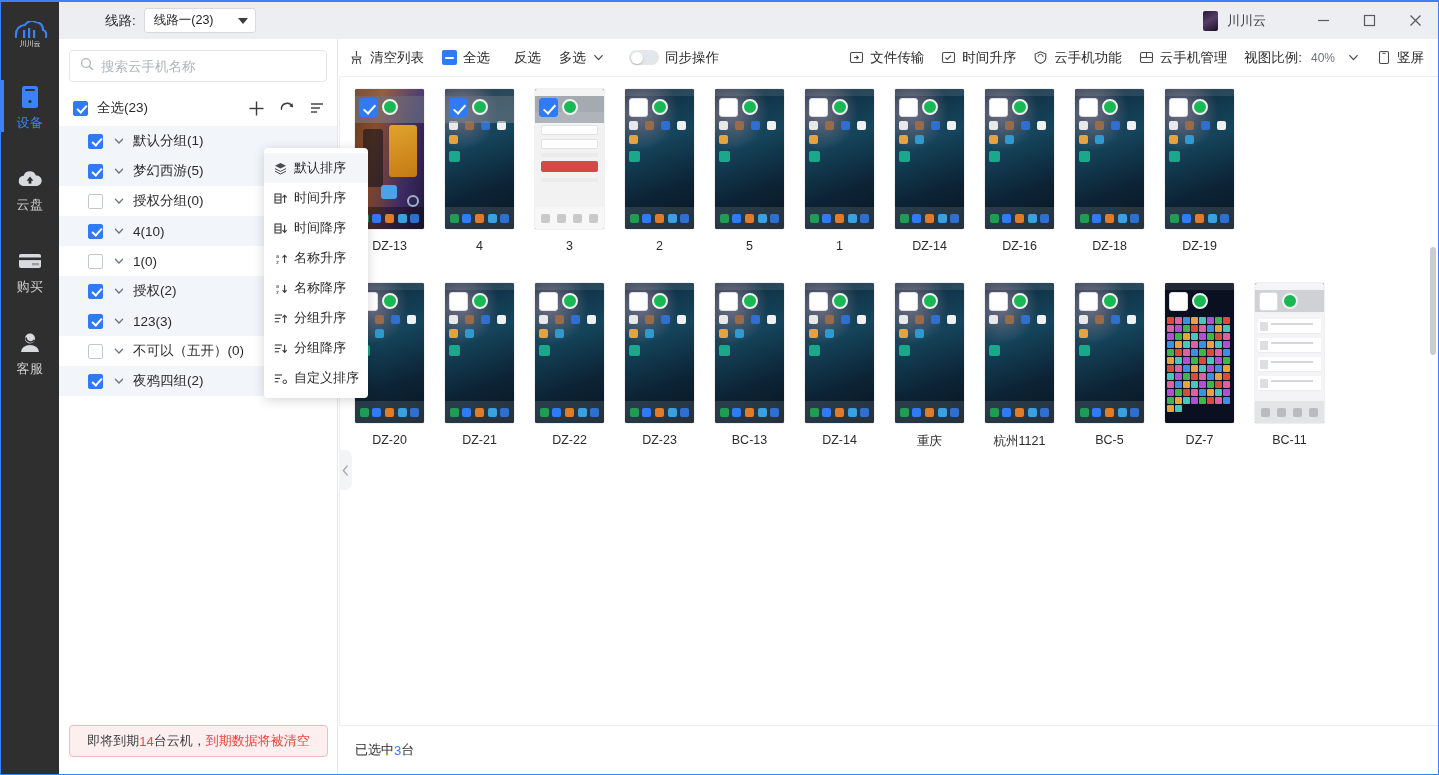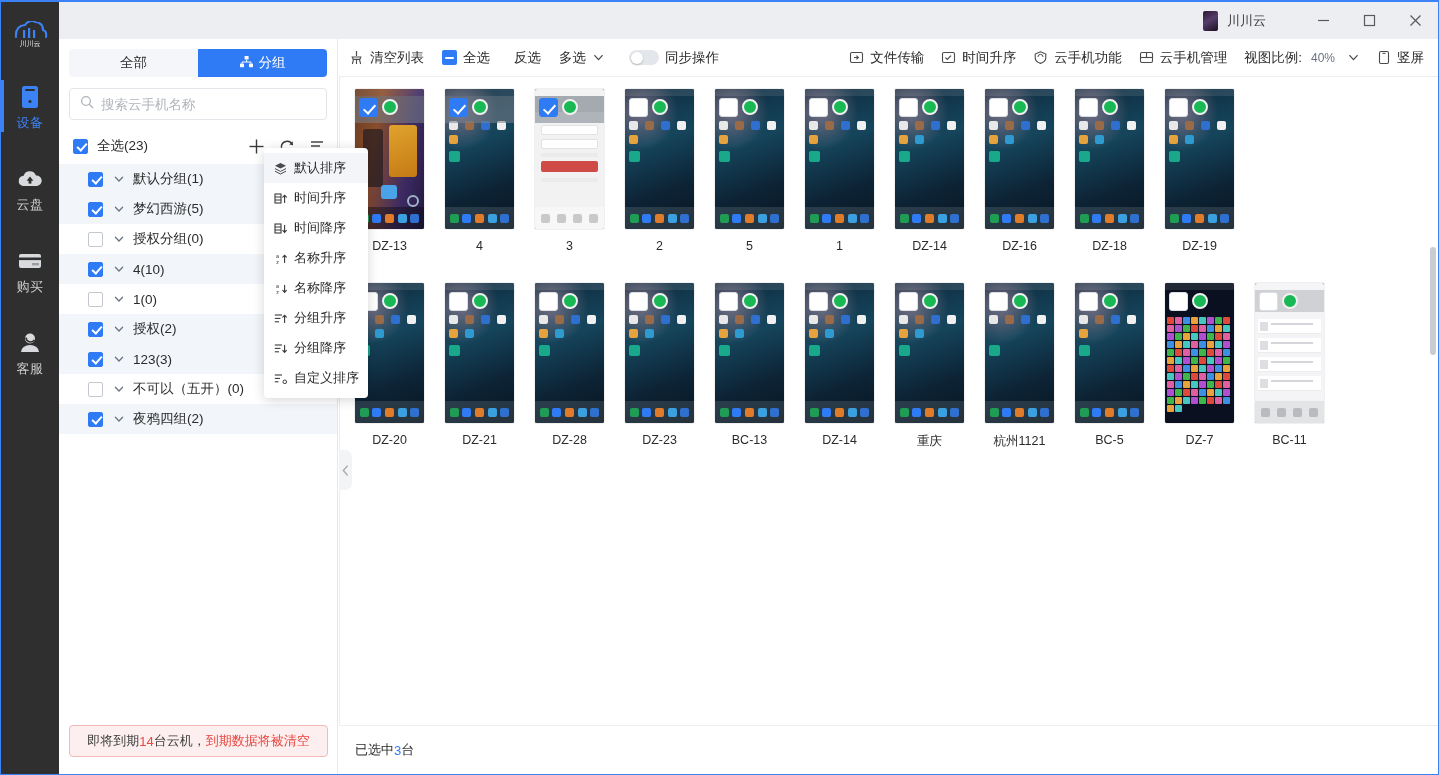--- a/index.html
+++ b/index.html
@@ -275,20 +275,27 @@
             <circle cx="13" cy="6.5" r="5" fill="#d9dadd"></circle>
             <path d="M4 20 a9 7 0 0 1 18 0 z" fill="#d9dadd"></path>
             <path d="M9 5.5 a4.6 4.6 0 0 0 8.4 2.4" fill="none" stroke="#2f2f2f" stroke-width="1.6"></path>
           </svg>
       </span>
       <span class="lbl">客服</span>
     </div>
   </div>
 
   <div class="titlebar">
+    <div class="route-wrap">
+      <span class="route-label">线路:</span>
+      <div class="route-select">
+        <span>线路一(23)</span>
+        <span class="caret-down"></span>
+      </div>
+    </div>
     <div class="title-right">
       <div class="acct">
         <span class="acct-avatar"></span>
         <span class="acct-name">川川云</span>
       </div>
       <div class="win-btn">
         <svg width="13" height="13" viewBox="0 0 13 13">
             <line x1="1" y1="6.5" x2="12" y2="6.5" stroke="currentColor" stroke-width="1.2"></line>
           </svg>
       </div>
@@ -300,36 +307,20 @@
       <div class="win-btn close">
         <svg width="13" height="13" viewBox="0 0 13 13">
             <line x1="1.5" y1="1.5" x2="11.5" y2="11.5" stroke="currentColor" stroke-width="1.3"></line>
             <line x1="11.5" y1="1.5" x2="1.5" y2="11.5" stroke="currentColor" stroke-width="1.3"></line>
           </svg>
       </div>
     </div>
   </div>
 
   <div class="leftpanel">
-    <div class="tabs">
-      <div class="tab">
-        <span>全部</span>
-      </div>
-      <div class="tab active">
-        <span>
-          <svg width="13" height="12" viewBox="0 0 13 12">
-              <rect x="4.6" y="0" width="4" height="3.6" rx="0.6" fill="#fff"></rect>
-              <rect x="0" y="7.6" width="4" height="3.6" rx="0.6" fill="#fff"></rect>
-              <rect x="9" y="7.6" width="4" height="3.6" rx="0.6" fill="#fff"></rect>
-              <path d="M6.6 3.8 v2.2 M2 7.4 v-1.4 h9 v1.4" fill="none" stroke="#fff" stroke-width="1"></path>
-            </svg>
-        </span>
-        <span>分组</span>
-      </div>
-    </div>
 
     <div class="searchbox">
       <span>
         <svg width="14" height="14" viewBox="0 0 14 14">
             <circle cx="6" cy="6" r="4.4" fill="none" stroke="#b0b4ba" stroke-width="1.3"></circle>
             <line x1="9.3" y1="9.3" x2="13" y2="13" stroke="#b0b4ba" stroke-width="1.3"></line>
           </svg>
       </span>
       <input type="text" placeholder="搜索云手机名称" style="">
     </div>
@@ -954,21 +945,21 @@
                 <i style="background:#1f9d55"></i>
                 <i style="background:#2f7bf6"></i>
                 <i style="background:#e07b2a"></i>
                 <i style="background:#3aa0e0"></i>
                 <i style="background:#2f6fd0"></i>
               </div>
               <div class="statusbar"></div>
               <div class="cbx-ovl"></div>
               <div class="dot-ovl"></div>
             </div>
-            <div class="cell-label">DZ-28</div>
+            <div class="cell-label">DZ-22</div>
           </div>
           <div class="cell">
             <div class="thumb">
               <div class="wall-blue"></div>
               <div class="appicons">
                 <i style="background:#e8e8e8"></i>
                 <i style="background:#9a6b48"></i>
                 <i style="background:#2f6fd0"></i>
                 <i style="background:#f0f0f0"></i>
                 <i style="background:#e6a23c"></i>

